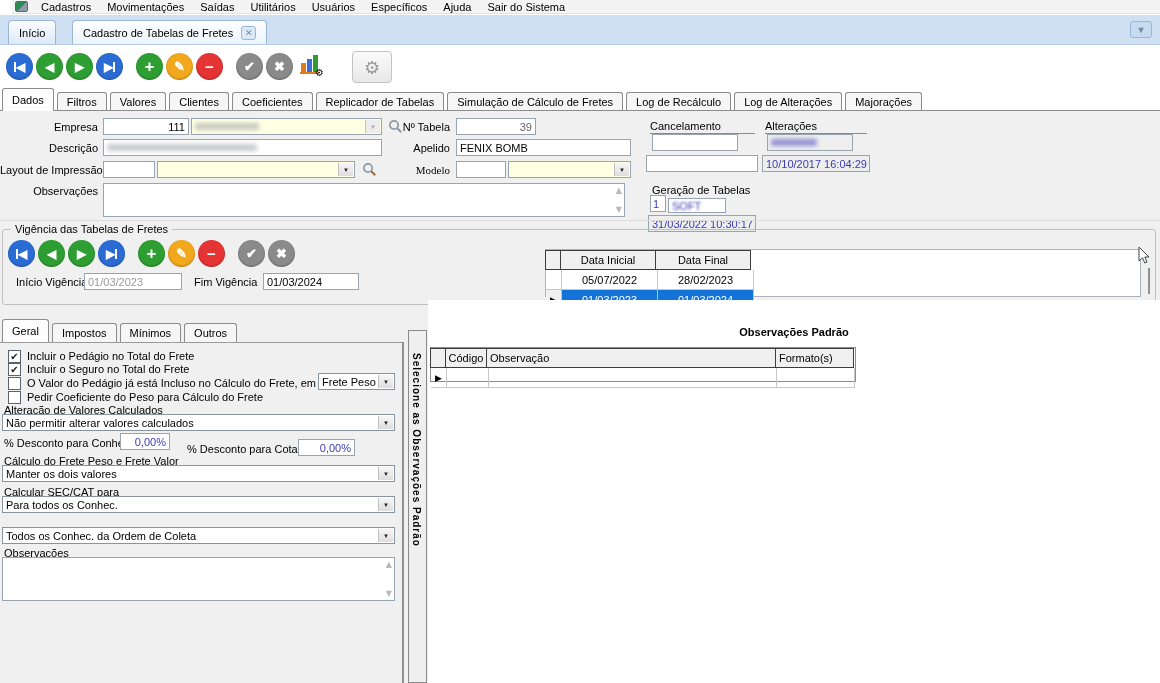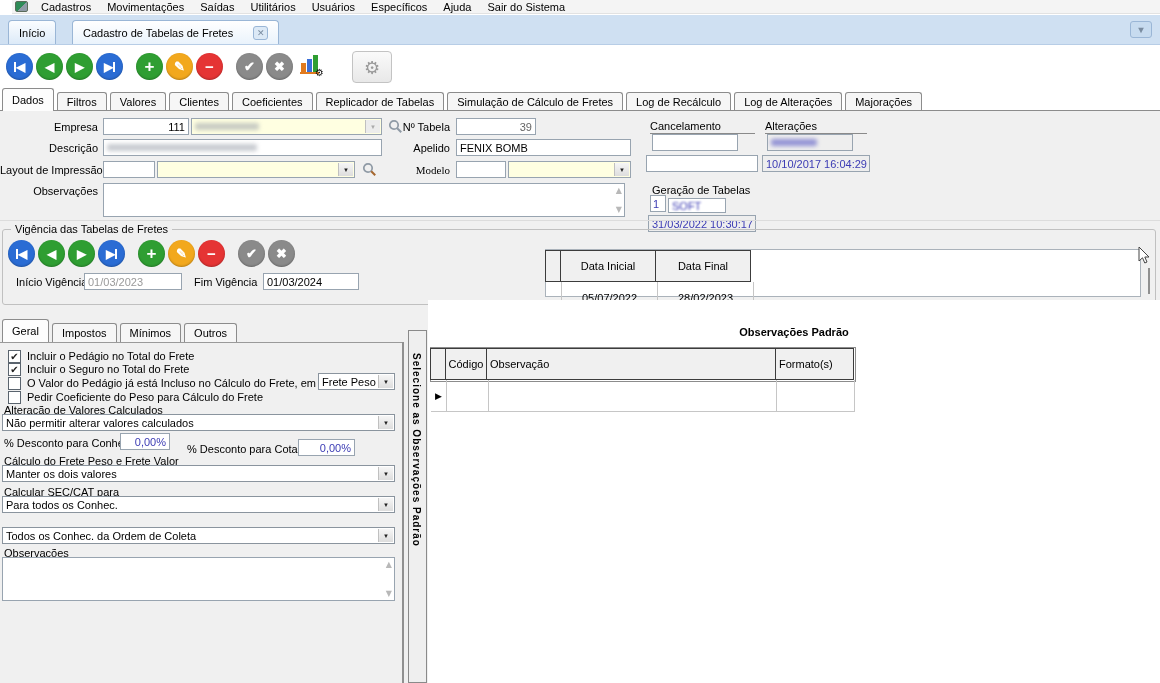--- a/index.html
+++ b/index.html
@@ -11,21 +11,21 @@
   .menubar { position:absolute; left:12px; top:0; width:1160px; height:14px; background:#f4f4f4;
              display:flex; align-items:center; gap:0; border-bottom:1px solid #e2e2e2; }
   .appicon { width:13px; height:11px; margin:0 5px 0 3px; background:linear-gradient(135deg,#2e8b57 0 55%,#8f9ba6 55% 100%); border:1px solid #5a6b5a; border-radius:2px; }
   .menuitem { padding:0 8px; height:15px; display:flex; align-items:center; cursor:default; }
 
   
   .tabstrip { position:absolute; left:0; top:15px; width:1160px; height:30px; background:#cfe0f2; border-bottom:1px solid #b7cde6; }
   .wtab { position:absolute; bottom:0; height:24px; display:flex; align-items:center; padding:0 10px;
           background:linear-gradient(#fbfdff,#dcea f8); background:linear-gradient(#fbfdff,#dceaf8);
           border:1px solid #9ab6d6; border-bottom:none; border-radius:4px 4px 0 0; }
-  .wtab.current { background:linear-gradient(#ffffff,#eaf3fc);gap:12px; }
+  .wtab.current { background:linear-gradient(#ffffff,#eaf3fc); }
   .closebox { width:15px; height:14px; margin-left:8px; border:1px solid #9ab6d6; border-radius:3px;
               background:#dce9f6; color:#7a8ca0; font-size:9px; display:flex; align-items:center; justify-content:center; }
   .chevbtn { position:absolute; right:8px; top:6px; width:22px; height:17px; border:1px solid #9ab6d6; border-radius:3px;
              background:#c7dbEF; background:#c7dbef; color:#7a8ca0; font-size:10px; font-weight:bold;
              display:flex; align-items:center; justify-content:center; }
 
   
   .toolbar { position:absolute; left:0; top:45px; width:1160px; height:43px; background:#fff; }
   .cbtn { position:absolute; width:27px; height:27px; border-radius:50%; color:#fff; display:flex;
           align-items:center; justify-content:center; font-size:13px; font-weight:bold; box-shadow:inset 0 -1px 2px rgba(0,0,0,.25); }
@@ -71,21 +71,21 @@
   .ta .up { top:2px; } .ta .dn { bottom:2px; }
   .grpline { position:absolute; border-bottom:1px solid #8a8a8a; padding-bottom:1px; white-space:nowrap; }
 
   
   .grp { position:absolute; border:1px solid #c0c0c0; border-radius:3px; }
   .grp .legend { position:absolute; top:-7px; left:8px; background:#f0f0f0; padding:0 4px; }
 
   
   .gridwhite { position:absolute; background:#fff; border:1px solid #aab2ba; }
   .grow { display:flex; }
-  .gcell { height:32px; display:flex; align-items:center; justify-content:center; border-right:1px solid #c6c6c6; border-bottom:1px solid #c6c6c6; overflow:hidden; }
+  .gcell { height:20px; display:flex; align-items:center; justify-content:center; border-right:1px solid #c6c6c6; border-bottom:1px solid #c6c6c6; overflow:hidden; }
   .gcell.head { background:#f0f0f0; border:1px solid #3c3c3c; margin-left:-1px; justify-content:center; }
   .gcell.ind { justify-content:center; }
   .grow.sel .gcell { background:#1473d8; color:#fff; border-bottom-color:#1473d8; }
   .pointer { font-size:9px; font-family:"DejaVu Sans",sans-serif; }
 
   
   .cb { position:absolute; display:flex; align-items:flex-start; gap:6px; }
   .cbbox { width:13px; height:13px; background:#fff; border:1px solid #5a646e; display:flex; align-items:center; justify-content:center;
            font-size:10px; color:#222; font-family:"DejaVu Sans",sans-serif; flex:0 0 13px; }
 

